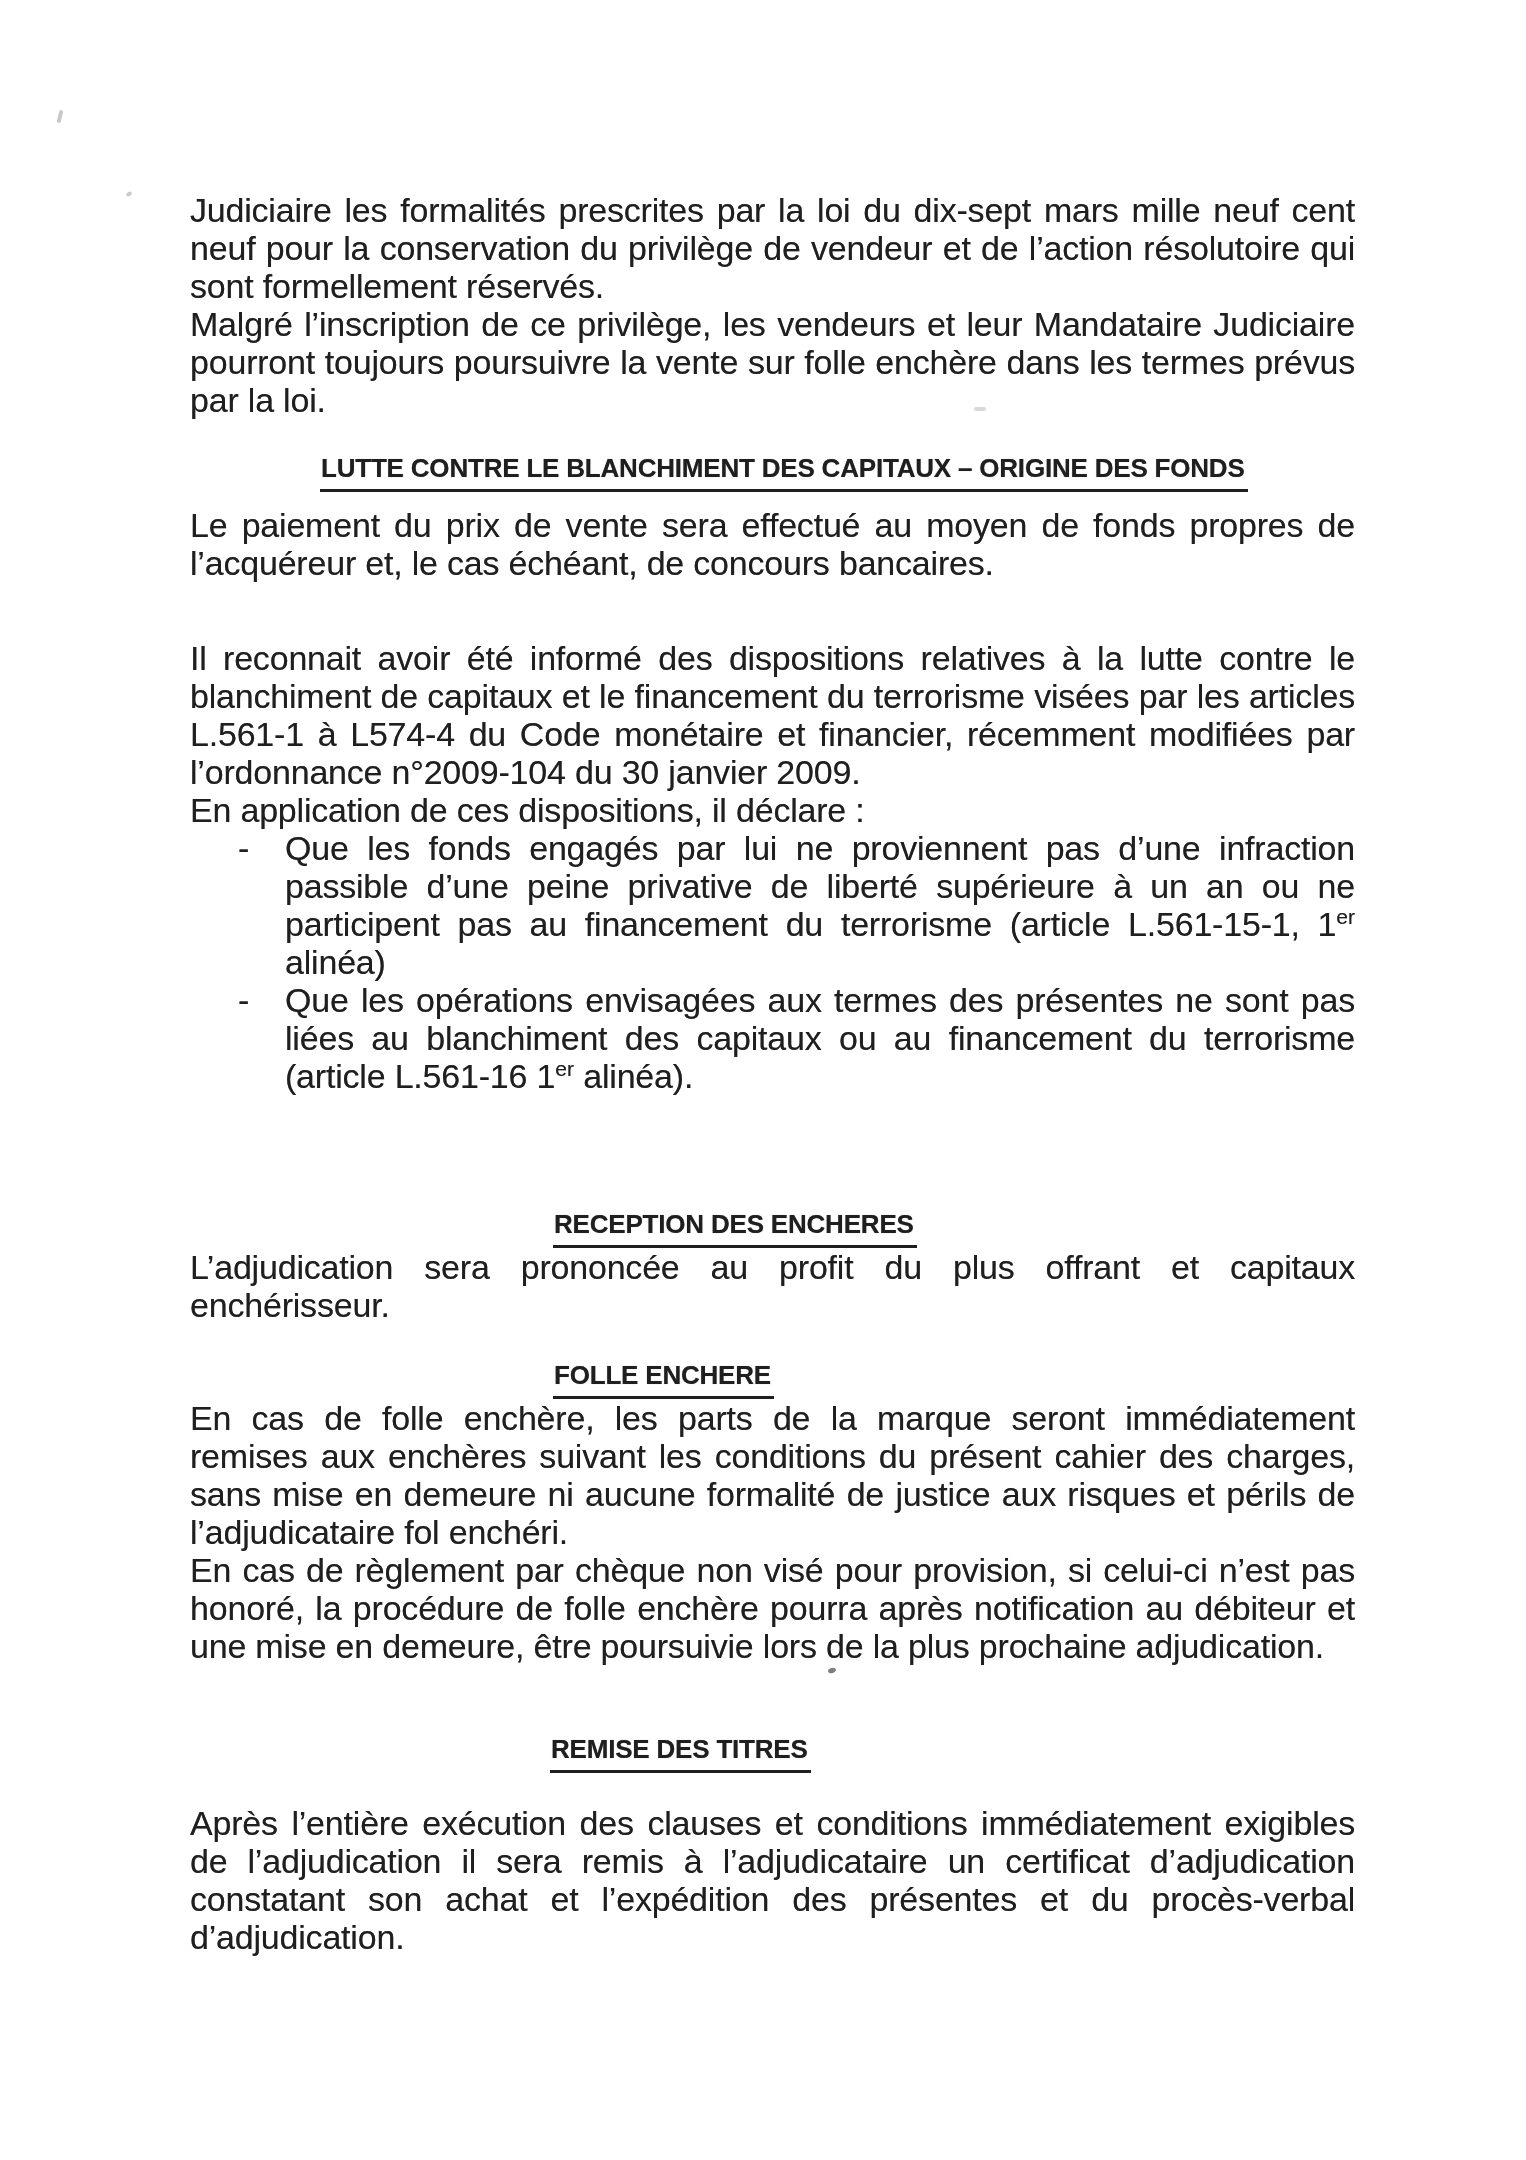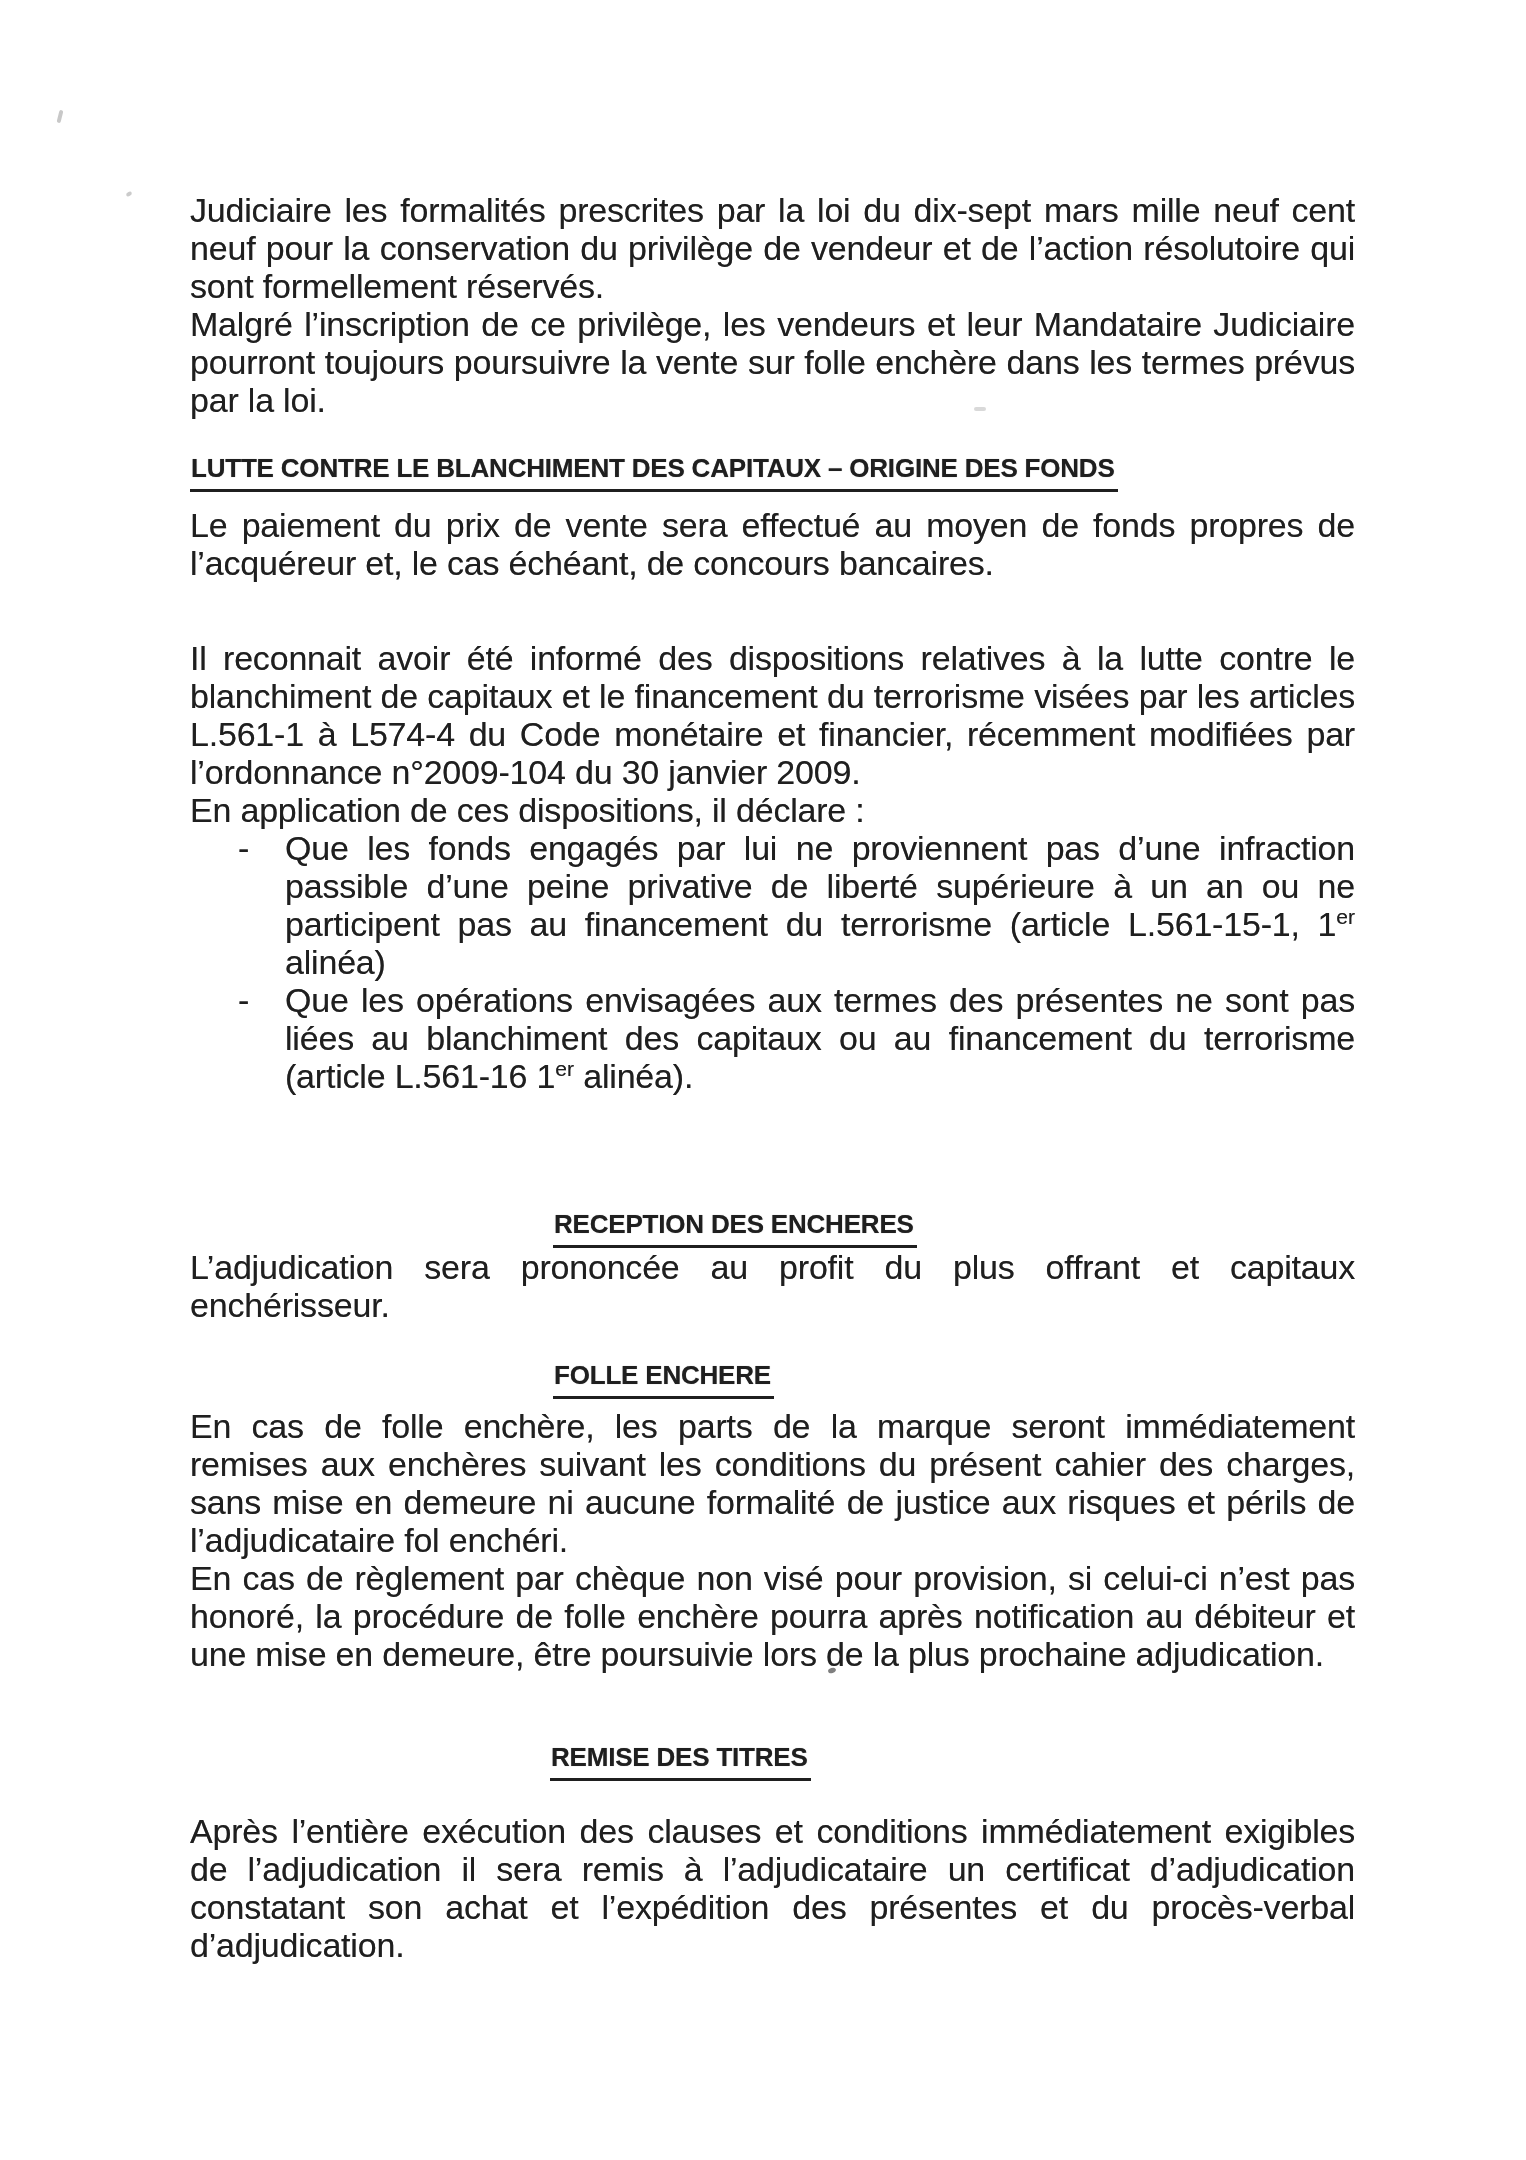--- a/index.html
+++ b/index.html
@@ -45,29 +45,29 @@
     text-shadow: 0 0 0.7px rgba(20,20,20,0.6);
   }
   .hd .hd-text {
     display: inline-block;
     border-bottom: 3px solid var(--text-color, #1f1f1f);
     padding: 0 3px 2px 1px;
   }
 
   
   .m-p12      { margin-top: 191px; }
-  .m-h-lutte  { margin-top: 30px;  }
+  .m-h-lutte  { margin-top: 30px;  margin-left: 130px; }
   .m-p3       { margin-top: 14px; }
   .m-p4       { margin-top: 57px; }
   .m-p5       { }
   .m-bullets  { margin-top: 40px; }
   .m-h-recep  { margin-top: 110px; margin-left: 363px; }
   .m-p6       { margin-top: 0; }
   .m-h-folle  { margin-top: 32px;  margin-left: 363px; }
-  .m-p7       { margin-top: 8px; }
+  .m-p7       { margin-top: 0; }
   .m-h-remise { margin-top: 65px;  margin-left: 360px; }
   .m-p8       { margin-top: 31px; }
 
   ul.bullet-list {
     list-style: none;
     margin: 0;
     padding: 0;
   }
   ul.bullet-list li {
     position: relative;

